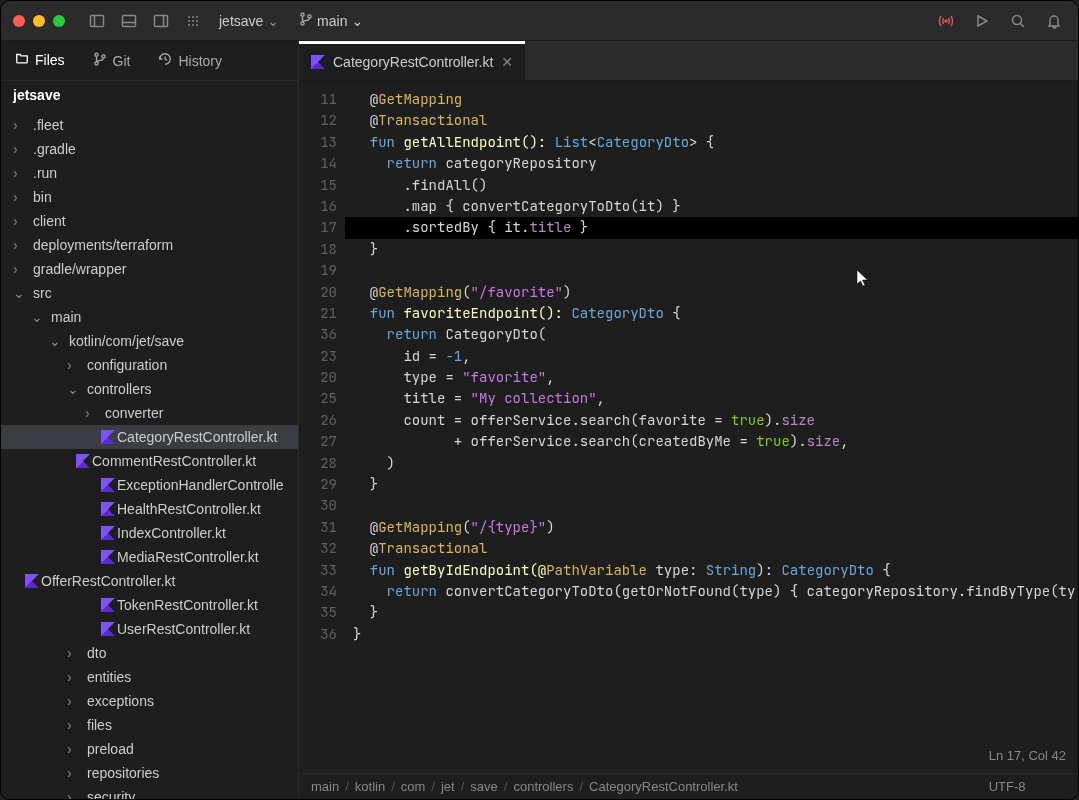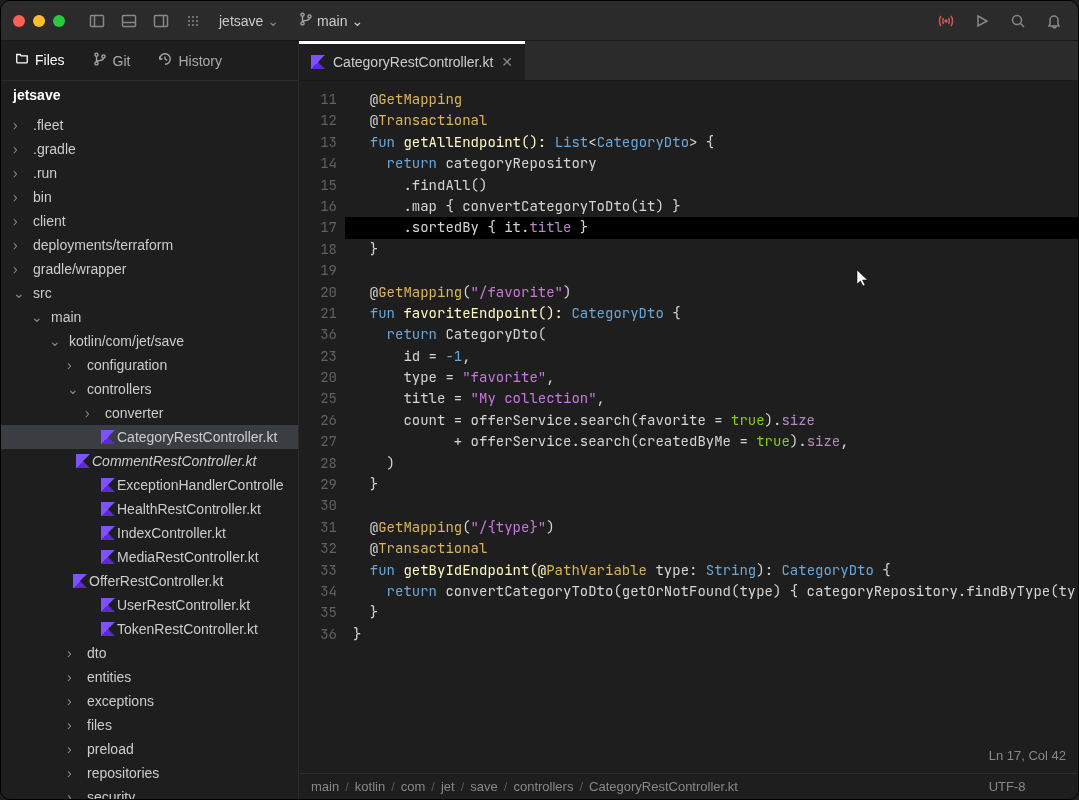--- a/index.html
+++ b/index.html
@@ -386,21 +386,21 @@
           <span style="width: 6px;"></span>
           <span>converter</span>
         </div>
         <div class="tree-node selected" style="padding-left: 84px;">
           <span class="chevron"></span>
           <span class="icon-slot">
             <span class="kotlin-icon"></span>
           </span>
           <span>CategoryRestController.kt</span>
         </div>
-        <div class="tree-node" style="padding-left: 59px; font-style: italic;">
+        <div class="tree-node" style="padding-left: 59px;">
           <span class="chevron"></span>
           <span class="icon-slot">
             <span class="kotlin-icon"></span>
           </span>
           <span>CommentRestController.kt</span>
         </div>
         <div class="tree-node" style="padding-left: 84px;">
           <span class="chevron"></span>
           <span class="icon-slot">
             <span class="kotlin-icon"></span>
@@ -421,40 +421,40 @@
           </span>
           <span>IndexController.kt</span>
         </div>
         <div class="tree-node" style="padding-left: 84px;">
           <span class="chevron"></span>
           <span class="icon-slot">
             <span class="kotlin-icon"></span>
           </span>
           <span>MediaRestController.kt</span>
         </div>
-        <div class="tree-node" style=" margin-left: 48px;">
+        <div class="tree-node" style="">
           <span class="chevron"></span>
           <span class="icon-slot">
             <span class="kotlin-icon"></span>
           </span>
           <span>OfferRestController.kt</span>
         </div>
         <div class="tree-node" style="padding-left: 84px;">
           <span class="chevron"></span>
           <span class="icon-slot">
             <span class="kotlin-icon"></span>
           </span>
+          <span>TokenRestController.kt</span>
+        </div>
+        <div class="tree-node" style="padding-left: 84px;">
+          <span class="chevron"></span>
+          <span class="icon-slot">
+            <span class="kotlin-icon"></span>
+          </span>
           <span>UserRestController.kt</span>
-        </div>
-        <div class="tree-node" style="padding-left: 84px;">
-          <span class="chevron"></span>
-          <span class="icon-slot">
-            <span class="kotlin-icon"></span>
-          </span>
-          <span>TokenRestController.kt</span>
         </div>
         <div class="tree-node" style="padding-left: 66px;">
           <span class="chevron">›</span>
           <span style="width: 6px;"></span>
           <span>dto</span>
         </div>
         <div class="tree-node" style="padding-left: 66px;">
           <span class="chevron">›</span>
           <span style="width: 6px;"></span>
           <span>entities</span>

